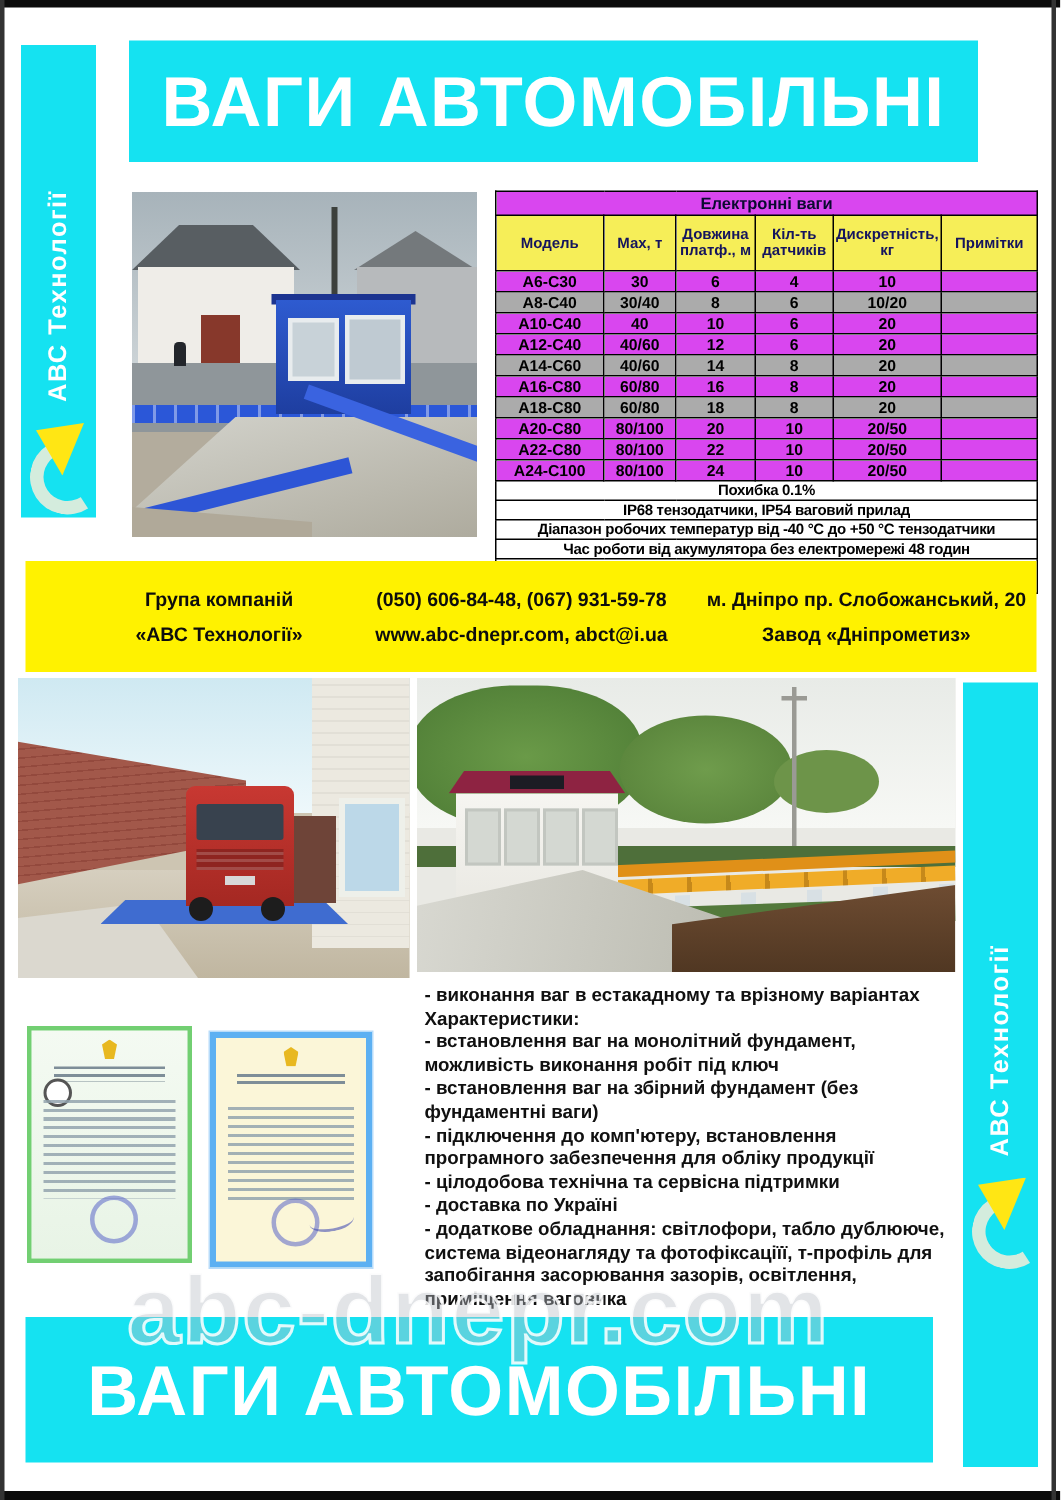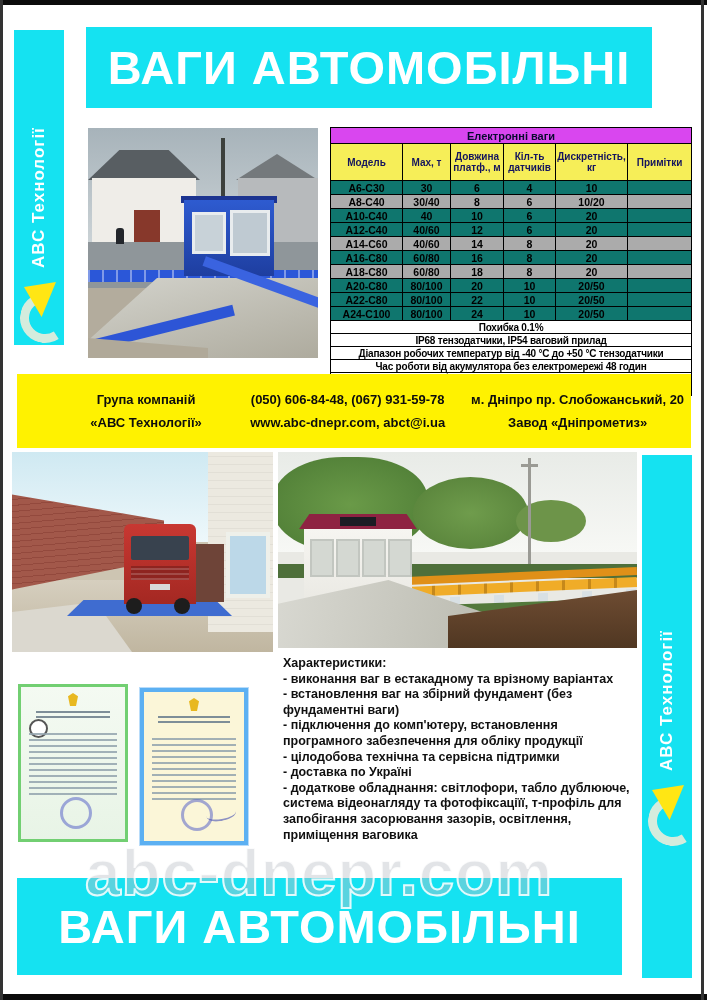--- a/index.html
+++ b/index.html
@@ -35,21 +35,21 @@
   .logo .tri { position:absolute; left:5px; top:0; width:32px; height:35px; background:#ffe614;
                clip-path:polygon(0 14%, 100% 0, 55% 100%); }
 
   
   table.specs { position:absolute; left:330px; top:127px; width:361px; border-collapse:collapse;
                 table-layout:fixed; }
   .specs td, .specs th { border:1px solid #000; padding:0; text-align:center; vertical-align:middle;
                          font-weight:bold; overflow:hidden; }
   .specs .t-title { background:#d946ef; font-size:11px; height:15px; color:#0a0a30; }
   .specs th.col   { background:#f6ee58; color:#14145e; font-size:10px; line-height:11px; height:34px; padding:1px; }
-  .specs td.d     { font-size:10.5px; height:13px; color:#000; background:#0f766e; }
+  .specs td.d     { font-size:10.5px; height:13px; color:#000; background:#d946ef; }
   .specs tr.shaded td { background:#ababab; }
   .specs td.note  { text-align:center; font-size:10px; height:12px; padding:0 3px; letter-spacing:-0.2px;
                     background:#fff; color:#000; }
 
   
   .contact { position:absolute; left:17px; top:374px; width:674px; height:74px; background:#fff200;
              display:flex; align-items:center; font-weight:bold; font-size:13px; line-height:23px;
              color:#0d0d0d; text-align:center; }
   .c-col1 { width:27%;margin-left:44px; } .c-col2 { width:37%; } .c-col3 { width:36%; }
 
@@ -380,22 +380,23 @@
 
   <div class="sidebar sidebar-right">
     <div class="vtext">АВС Технології</div>
     <div class="logo">
       <div class="crescent"></div>
       <div class="tri"></div>
     </div>
   </div>
 
   <div class="chars">
+    <p>-  виконання ваг в естакадному та врізному варіантах</p>
     <p>Характеристики:</p>
-    <p>-  виконання ваг в естакадному та врізному варіантах</p>
+    <p>-  встановлення ваг на монолітний фундамент, можливість виконання робіт під ключ</p>
     <p>-  встановлення ваг на збірний фундамент (без фундаментні ваги)</p>
     <p>-  підключення до комп'ютеру, встановлення програмного забезпечення для обліку продукції</p>
     <p>-  цілодобова технічна та сервісна підтримки</p>
     <p>-  доставка по Україні</p>
     <p>-  додаткове обладнання: світлофори, табло дублююче, система відеонагляду та фотофіксаціїї, т-профіль для запобігання засорювання зазорів, освітлення, приміщення ваговика</p>
   </div>
 
   <div class="cert cert1">
     <div class="c-emblem"></div>
     <div class="c-head"></div>

